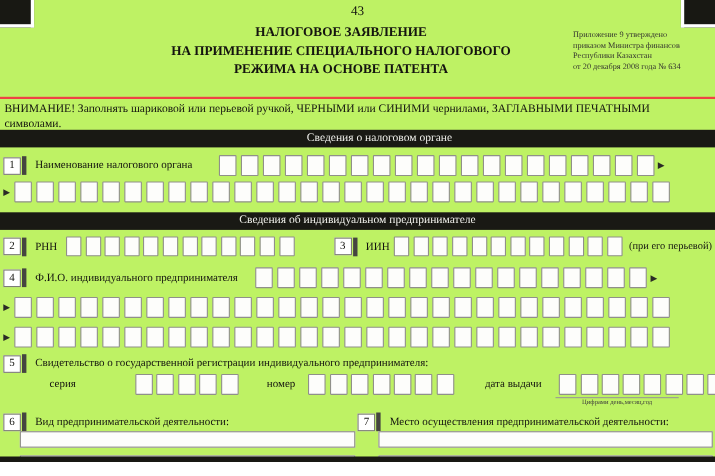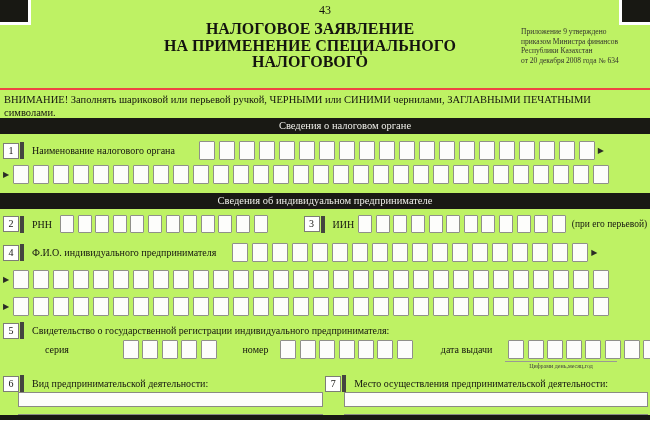--- a/index.html
+++ b/index.html
@@ -2,21 +2,21 @@
 <html><head>
 <meta charset="utf-8">
 <style>
   html,body{margin:0;padding:0;}
   body{font-family:"Liberation Serif","DejaVu Serif",serif;}
   .page{position:relative;width:650px;height:420px;background:#bef264;overflow:hidden;color:#14140f;}
   .corner{position:absolute;width:28px;height:22px;background:#181813;}
   .corner.tl{left:0;top:0;border-right:3px solid #fff;border-bottom:3px solid #fff;}
   .corner.tr{right:0;top:0;border-left:3px solid #fff;border-bottom:3px solid #fff;}
   .pageno{position:absolute;top:3px;left:0;width:650px;text-align:center;font-size:12px;}
-  .title{position:absolute;top:21px;left:130px;width:360px;text-align:center;font-weight:bold;font-size:16px;line-height:16.5px;}
+  .title{position:absolute;top:21px;left:130px;width:360px;text-align:center;font-weight:bold;font-size:12px;line-height:16.5px;}
   .approval{position:absolute;top:27px;left:521px;width:125px;font-size:7.5px;line-height:9.5px;color:#33332e;}
   .warning{position:absolute;top:88px;left:0;width:650px;border-top:2px solid #ef4444;padding:3px 4px 0 4px;box-sizing:border-box;font-size:10.5px;line-height:13px;}
   .warning .inner{width:606px;}
   .secbar{position:absolute;left:0;width:650px;height:16px;background:#191914;color:#efefea;text-align:center;font-size:10.5px;line-height:16px;}
   .row{position:absolute;display:flex;align-items:center;}
   .numwrap{display:flex;align-items:center;margin-right:8px;}
   .numbox{width:14px;height:14px;background:#fff;border:1px solid #7d7d76;text-align:center;font-size:10px;line-height:14px;}
   .numbar{width:4px;height:17px;background:#454540;margin-left:1px;}
   .flabel{font-size:10px;white-space:nowrap;}
   .cells{display:flex;}
@@ -38,20 +38,21 @@
 <div class="page">
 
   <div class="corner tl"></div>
   <div class="corner tr"></div>
 
   <div class="pageno">43</div>
 
   <div class="title">
     <div>НАЛОГОВОЕ ЗАЯВЛЕНИЕ</div>
     <div>НА ПРИМЕНЕНИЕ СПЕЦИАЛЬНОГО НАЛОГОВОГО</div>
+    <div>РЕЖИМА НА ОСНОВЕ ПАТЕНТА</div>
   </div>
 
   <div class="approval">
     <div>Приложение 9 утверждено</div>
     <div>приказом Министра финансов</div>
     <div>Республики Казахстан</div>
     <div>от 20 декабря 2008 года № 634</div>
   </div>
 
   <div class="warning">

